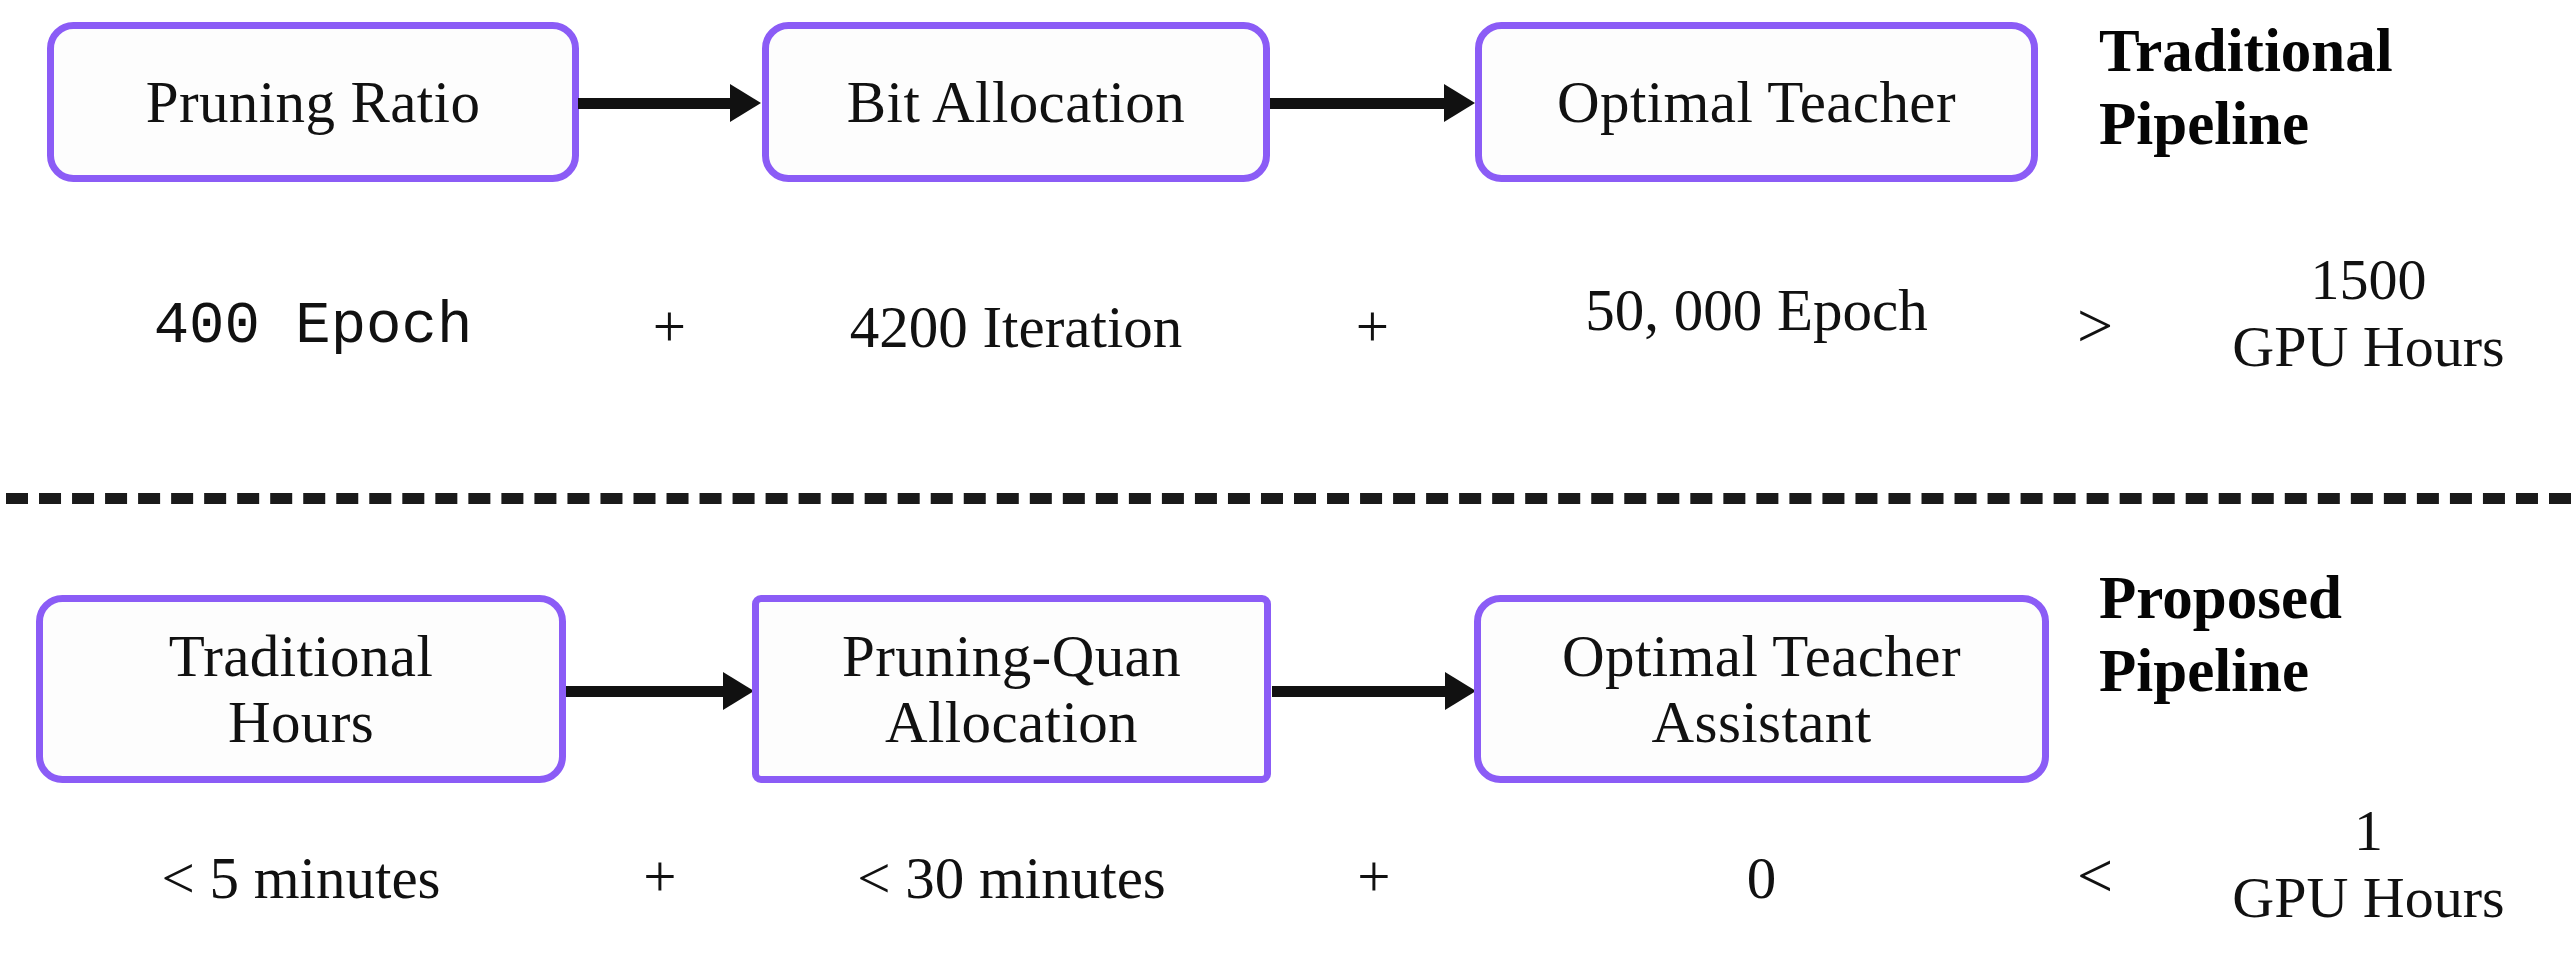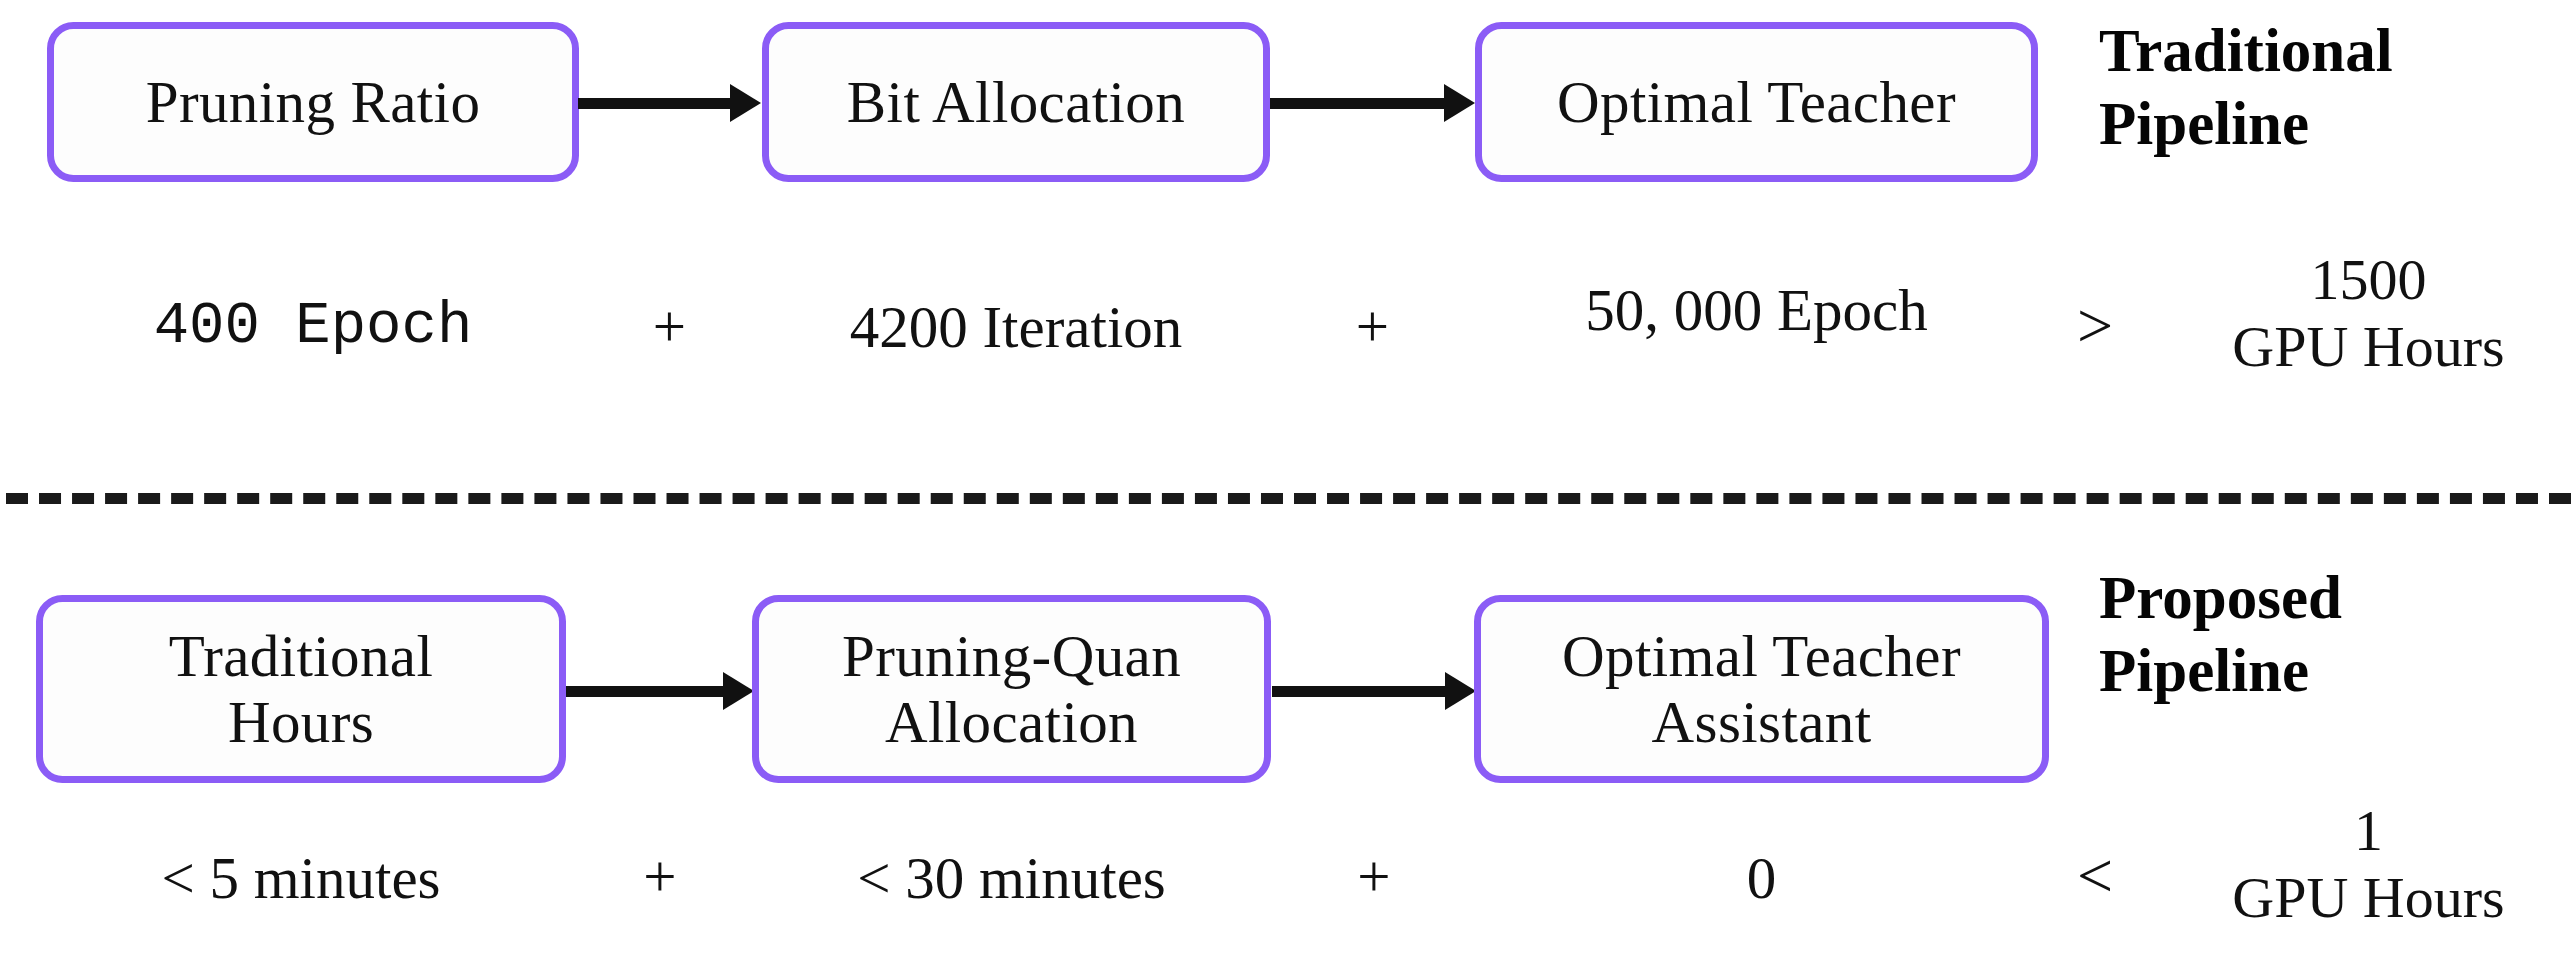--- a/index.html
+++ b/index.html
@@ -174,21 +174,21 @@
       <span>Traditional</span><br>
       <span>Hours</span>
     </span>
   </div>
 
   <div class="arrow" style="left:566px; top:691px; width:188px;">
     <div class="shaft" style="width:157px;"></div>
     <div class="head" style="left:157px;"></div>
   </div>
 
-  <div class="node" style="left:752px; top:595px; width:519px; height:188px;">
+  <div class="node" style="left:752px; top:595px; width:519px; height:188px;border-radius:9px;">
     <span class="node-label">
       <span>Pruning-Quan</span><br>
       <span>Allocation</span>
     </span>
   </div>
 
   <div class="arrow" style="left:1272px; top:691px; width:204px;">
     <div class="shaft" style="width:173px;"></div>
     <div class="head" style="left:173px;"></div>
   </div>

